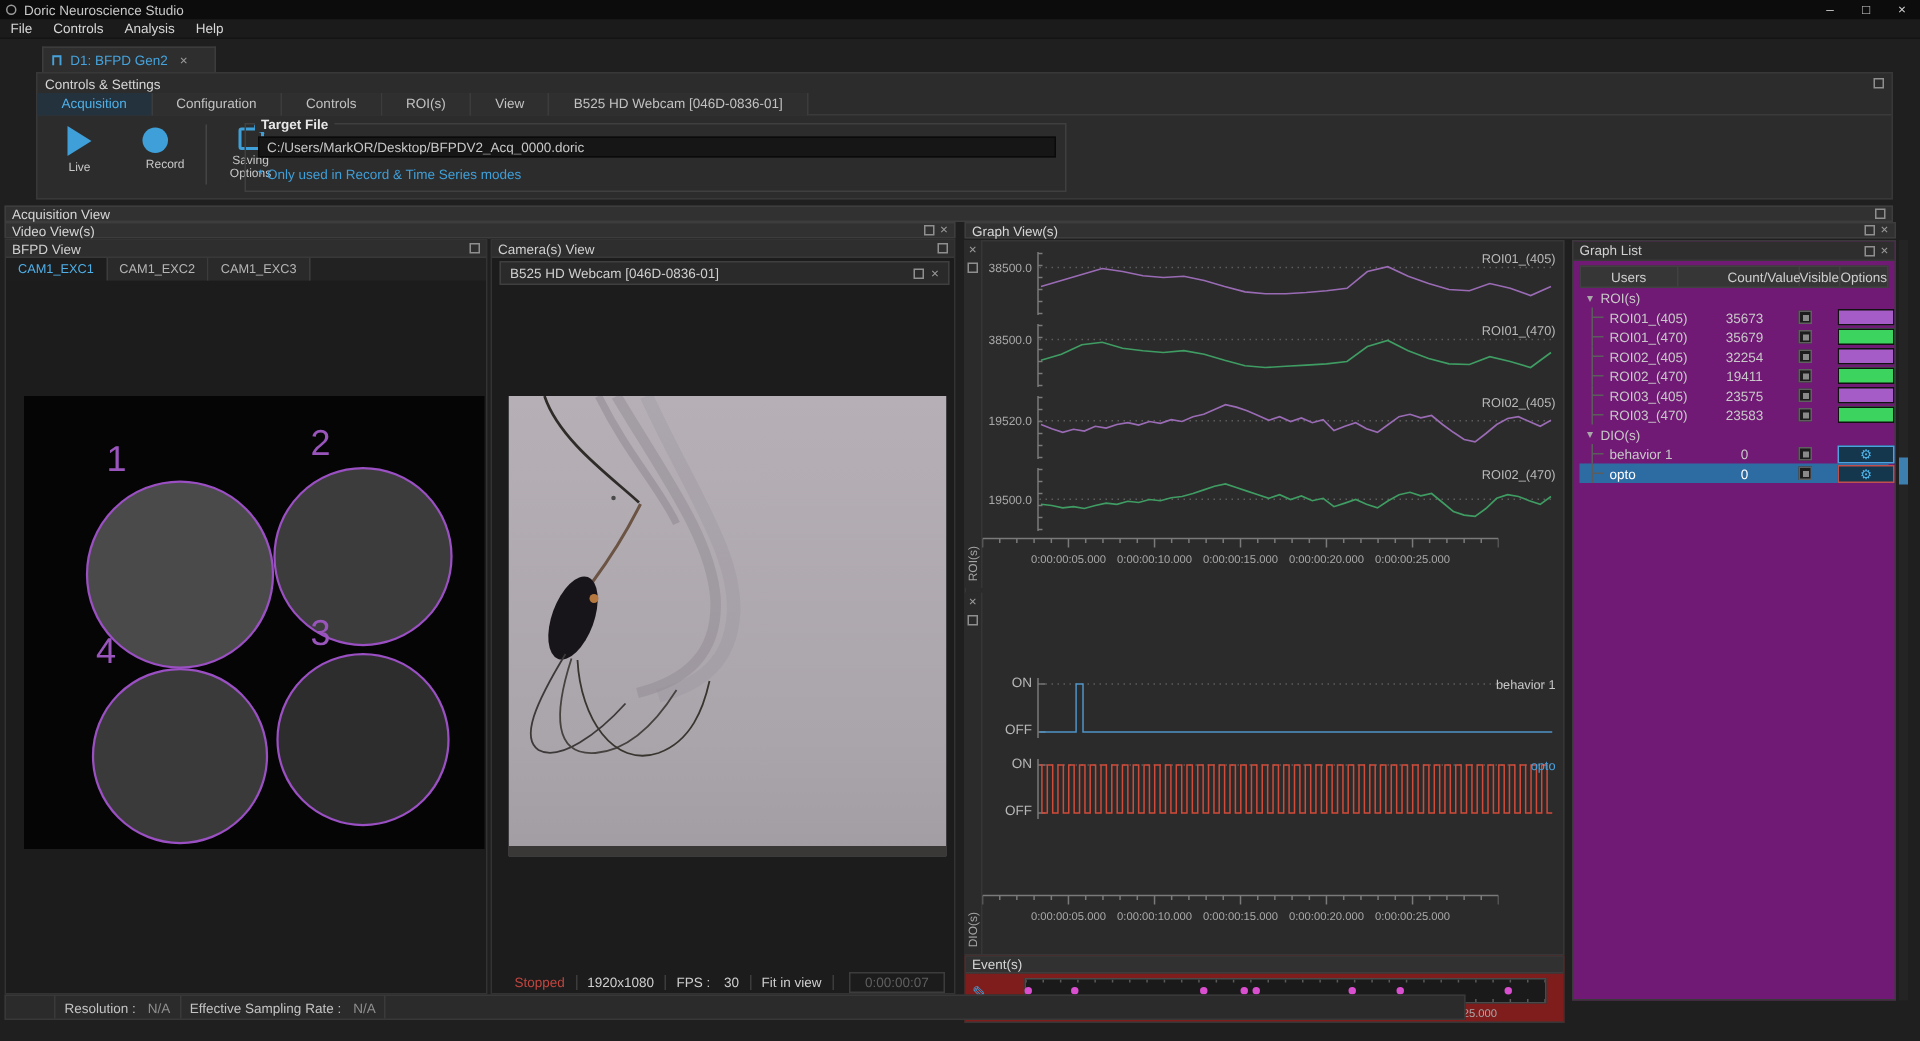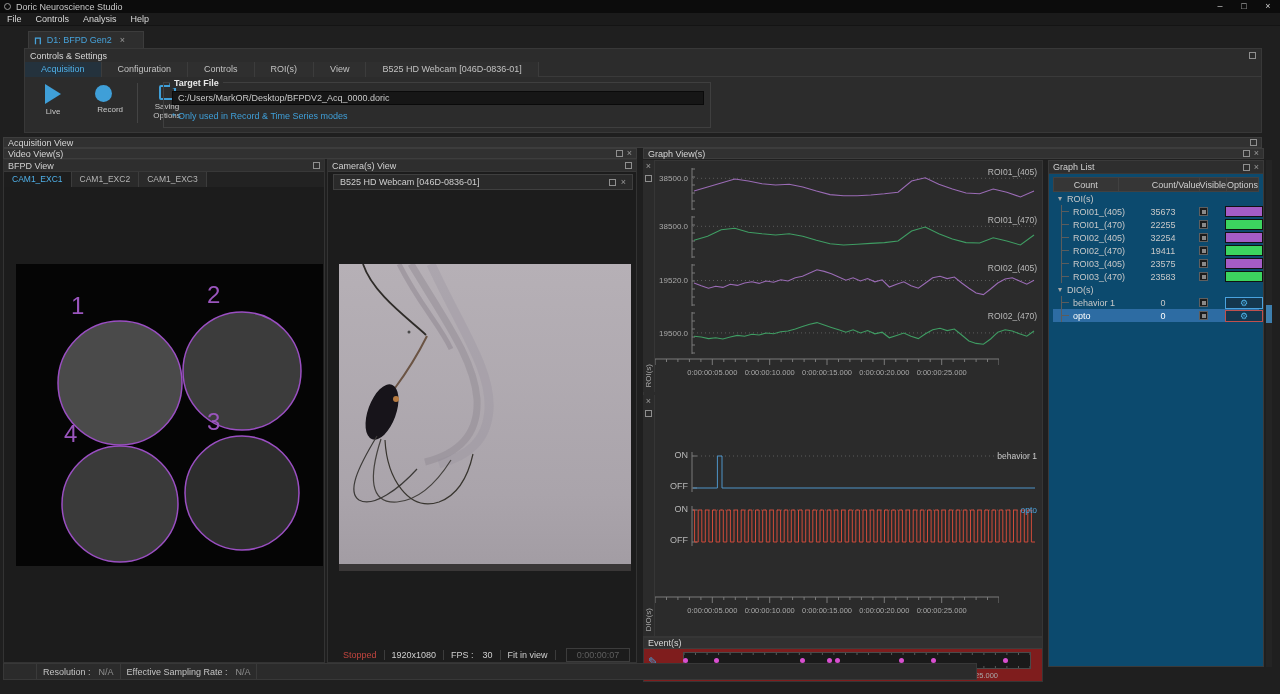--- a/index.html
+++ b/index.html
@@ -79,21 +79,21 @@
   .onoff{position:absolute;width:33px;text-align:right;font-size:9px;color:#b8b8b8;left:0;}
   #dio-axis{position:absolute;left:655px;top:596px;}
   
   #events-panel{position:absolute;left:643px;top:637px;width:400px;height:45px;background:#7f1d1d;border:1px solid #363636;}
   #events-pencil{position:absolute;left:4px;top:17px;color:#3f9fd8;font-size:12px;}
   #events-box{position:absolute;left:39px;top:14px;width:348px;height:17px;background:#1a1a1a;border:1px solid #4a4a4a;}
   .ev-dot{position:absolute;width:5px;height:5px;border-radius:50%;background:#d94fd0;top:5px;}
   #events-axis{position:absolute;left:39px;top:31px;width:348px;height:13px;}
   .ev-lab{position:absolute;top:2px;transform:translateX(-50%);font-size:7.5px;color:#a8a8a8;white-space:nowrap;}
   
-  #gl-panel{position:absolute;left:1048px;top:160px;width:216px;height:507px;background:#0c4a6e;border:1px solid #3a3a3a;}
+  #gl-panel{position:absolute;left:1048px;top:160px;width:216px;height:507px;background:#701a75;border:1px solid #3a3a3a;}
   #gl-cols{position:absolute;left:4px;top:16px;width:206px;height:15px;background:#363636;border:1px solid #414141;display:flex;font-size:9px;color:#cfcfcf;}
   .gl-col{border-right:1px solid #414141;display:flex;align-items:center;justify-content:center;}
   #gl-rows{position:absolute;left:4px;top:31px;width:206px;}
   .gl-row{position:relative;height:13px;display:flex;align-items:center;font-size:9px;color:#c8c8c8;}
   .gl-row.selected{background:#2d6ca3;color:#fff;}
   .caret{width:14px;text-align:center;color:#a8a8a8;font-size:8px;}
   .branch{width:10px;height:13px;margin-left:8px;border-left:1px solid #5c5c5c;position:relative;}
   .branch::after{content:"";position:absolute;left:0;top:6px;width:7px;border-top:1px solid #5c5c5c;}
   .gl-name{flex:0 0 auto;}
   .gl-val{position:absolute;left:88px;width:44px;text-align:center;}
@@ -533,41 +533,41 @@
 
   <div id="gl-panel">
     <div class="subhdr" style="height:13px;">
       <span>Graph List</span>
       <span class="icons">
         <span class="pin-icon"></span>
         <span class="x-icon">×</span>
       </span>
     </div>
     <div id="gl-cols">
-        <div class="gl-col" style="width: 88px;">Count</div>
+        <div class="gl-col" style="width: 88px;">Users</div>
         <div class="gl-col" style="width: 46px; margin-left: 35px;">Count/Value</div>
         <div class="gl-col" style="width: 32px;">Visible</div>
         <div class="gl-col" style="width: 40px; border-right: none;">Options</div>
       </div>
     <div id="gl-rows">
         <div class="gl-row">
           <span class="caret">▾</span>
           <span class="gl-name">ROI(s)</span>
         </div>
         <div class="gl-row">
           <span class="branch"></span>
           <span class="gl-name" style="margin-left: 2px;">ROI01_(405)</span>
           <span class="gl-val">35673</span>
           <span class="gl-cb"></span>
           <span class="gl-swatch" style="background: rgb(165, 92, 198);"></span>
         </div>
         <div class="gl-row">
           <span class="branch"></span>
           <span class="gl-name" style="margin-left: 2px;">ROI01_(470)</span>
-          <span class="gl-val">22255</span>
+          <span class="gl-val">35679</span>
           <span class="gl-cb"></span>
           <span class="gl-swatch" style="background: rgb(60, 212, 95);"></span>
         </div>
         <div class="gl-row">
           <span class="branch"></span>
           <span class="gl-name" style="margin-left: 2px;">ROI02_(405)</span>
           <span class="gl-val">32254</span>
           <span class="gl-cb"></span>
           <span class="gl-swatch" style="background: rgb(165, 92, 198);"></span>
         </div>

